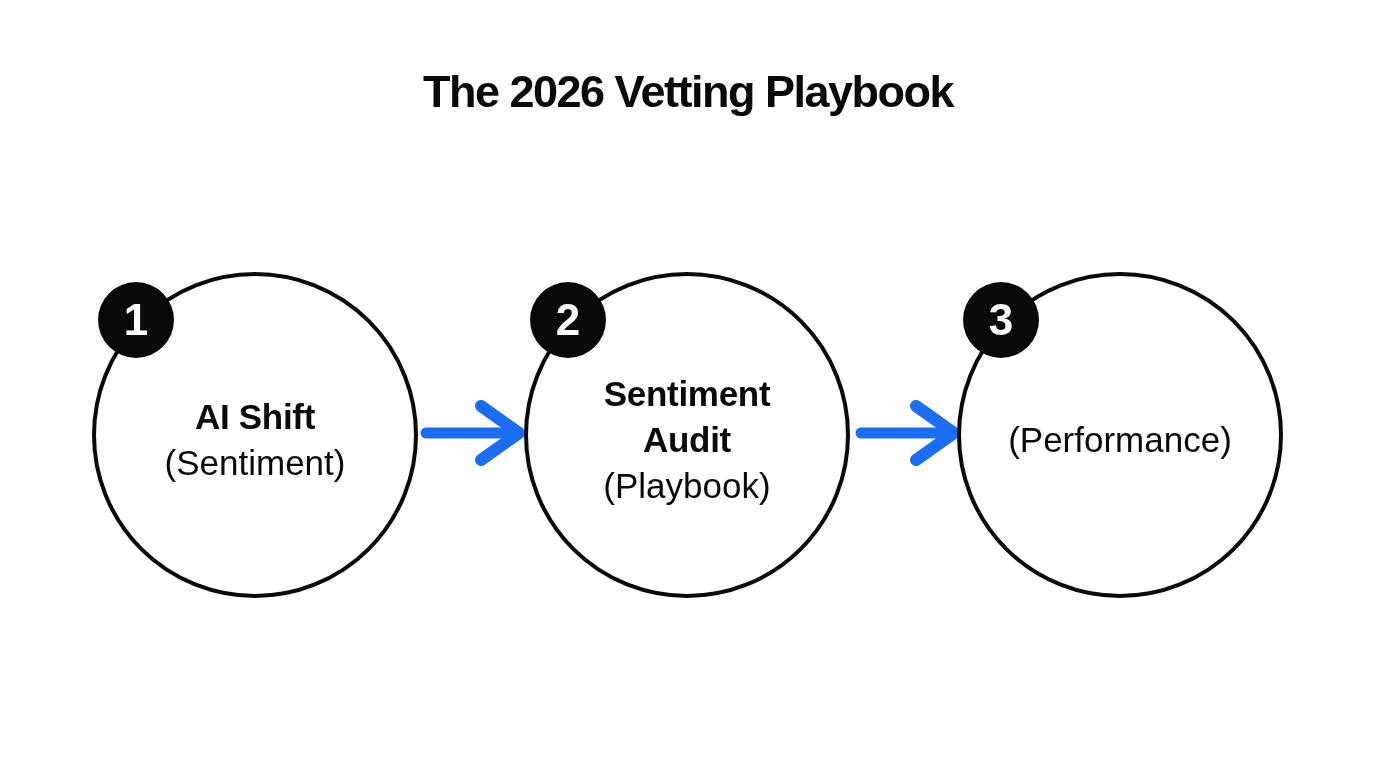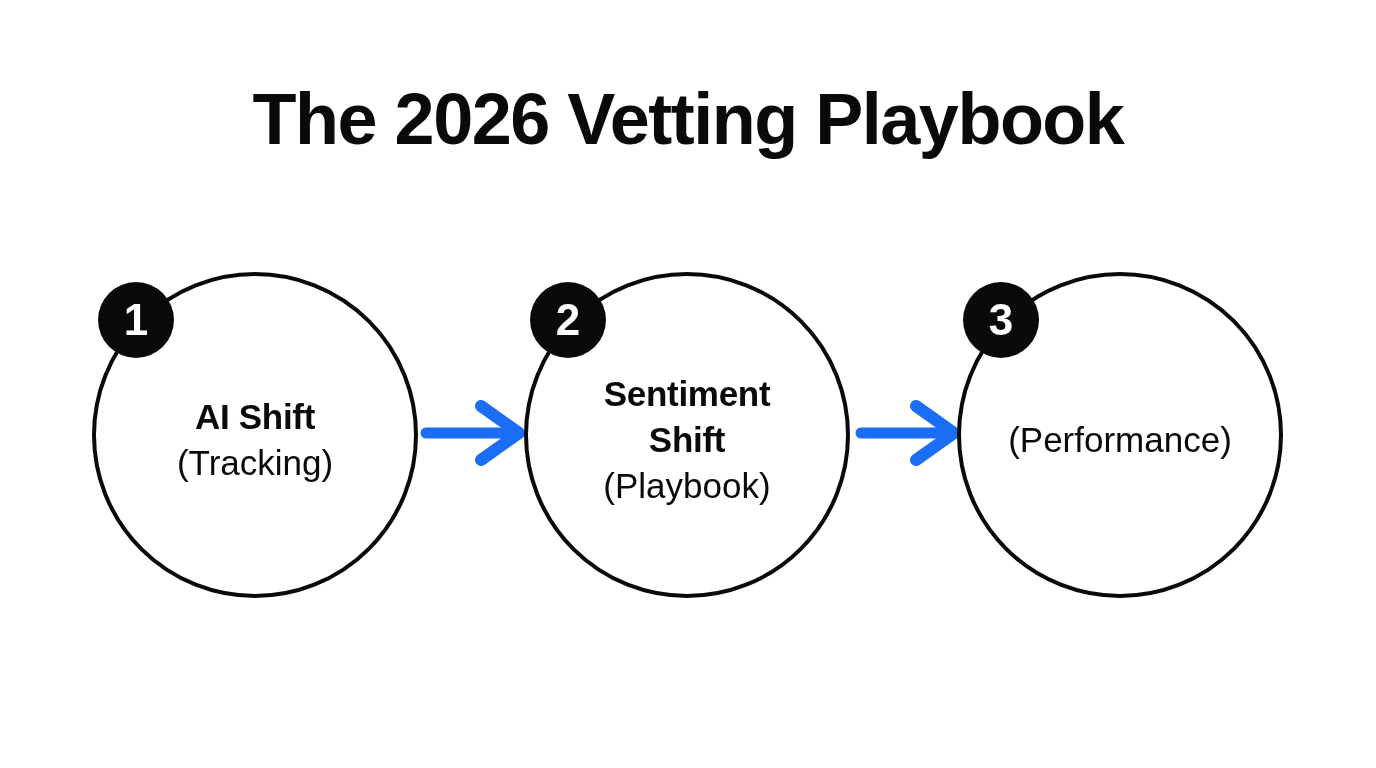--- a/index.html
+++ b/index.html
@@ -19,23 +19,23 @@
   .stage {
     position: relative;
     width: 1376px;
     height: 768px;
     background: var(--background);
   }
   .title {
     position: absolute;
     left: 0;
     right: 0;
-    top: 82px;
+    top: 68px;
     text-align: center;
-    font-size: 72px;
+    font-size: 45px;
     font-weight: 700;
     letter-spacing: -1.5px;
     color: var(--ink);
     line-height: 1.05;
   }
   .step {
     position: absolute;
     width: 326px;
     height: 326px;
     border: 4px solid var(--ink);
@@ -104,36 +104,36 @@
   <h1 class="title">The 2026 Vetting Playbook</h1>
 
   <div>
 
     <div class="step s1">
       <div class="badge">
         <span>1</span>
       </div>
       <div class="label">
         <div class="step-name">AI Shift</div>
-        <div class="step-sub">(Tracking)</div>
+        <div class="step-sub">(Sentiment)</div>
       </div>
     </div>
 
     <svg class="arrow a1" width="110" height="70" viewBox="0 0 110 70" fill="none">
       <line x1="6" y1="35" x2="86" y2="35" stroke-width="11" stroke-linecap="round"></line>
       <polyline points="61,8 99,35 61,62" fill="none" stroke-width="12" stroke-linecap="round" stroke-linejoin="round"></polyline>
     </svg>
 
     <div class="step s2">
       <div class="badge">
         <span>2</span>
       </div>
       <div class="label">
         <div class="step-name">Sentiment
-Shift</div>
+Audit</div>
         <div class="step-sub">(Playbook)</div>
       </div>
     </div>
 
     <svg class="arrow a2" width="110" height="70" viewBox="0 0 110 70" fill="none">
       <line x1="6" y1="35" x2="86" y2="35" stroke-width="11" stroke-linecap="round"></line>
       <polyline points="61,8 99,35 61,62" fill="none" stroke-width="12" stroke-linecap="round" stroke-linejoin="round"></polyline>
     </svg>
 
     <div class="step s3">

